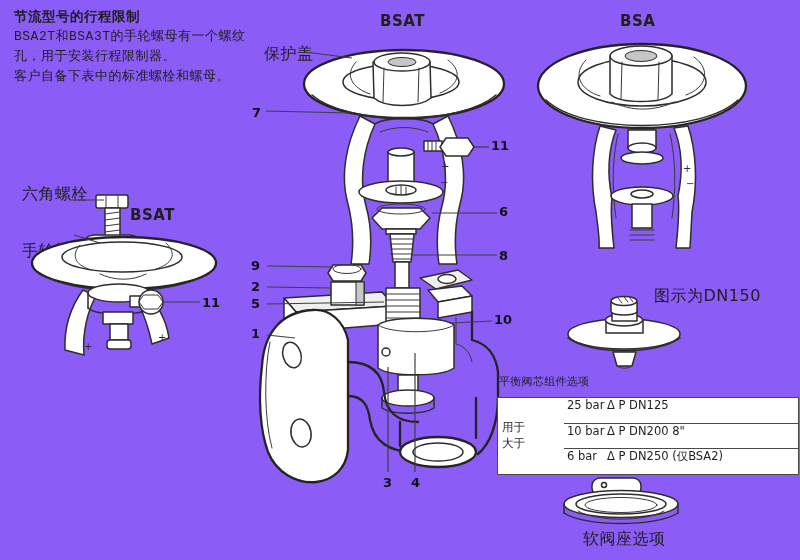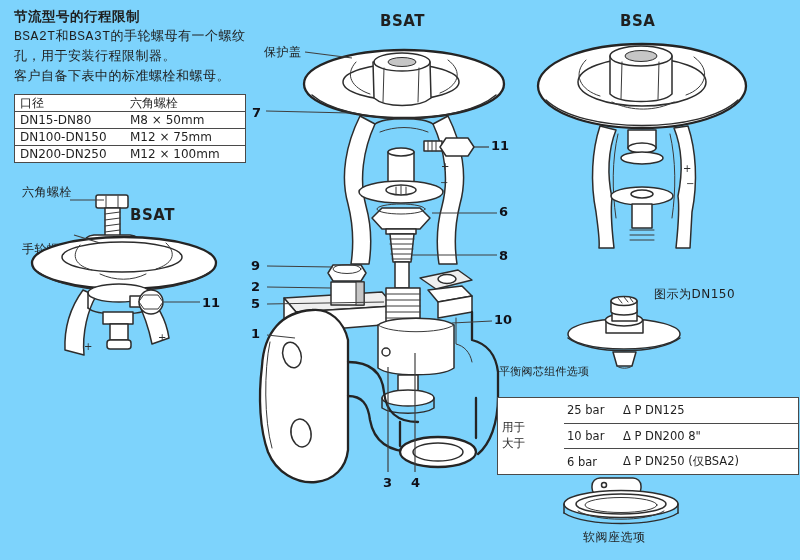--- a/index.html
+++ b/index.html
@@ -1,42 +1,42 @@
 <!DOCTYPE html>
 <html><head>
 <meta charset="utf-8">
 <style>
   html,body { margin:0; padding:0; background:#ffffff; }
   .page {
-    position:relative; width:800px; height:560px; background:#7dd3fc; overflow:hidden;
+    position:relative; width:800px; height:560px; background:#8b5cf6; overflow:hidden;
     font-family:"DejaVu Sans","Liberation Sans",sans-serif; color:#1f1f1f;
   }
   .abs { position:absolute; }
   .doc-title { font-size:13.5px; font-weight:bold; letter-spacing:0.5px; }
   .cn13 { font-size:13px; letter-spacing:0.5px;font-family:Liberation Mono, monospace; }
-  .cn12 { font-size:12px; letter-spacing:0.5px; }
+  .cn12 { font-size:16px; letter-spacing:0.5px; }
   .cn11 { font-size:11px; letter-spacing:0.3px; }
   .model { font-size:15px; font-weight:bold; letter-spacing:0.5px; }
   .co { font-size:13px; font-weight:bold; color:#101018; }
 
   
   .bolt-table { left:14px; top:94px; width:230px; border:1px solid #4a4a4a; background:#fff; }
   .bolt-row { display:flex; height:16px; align-items:center; font-size:12px; }
   .bolt-row + .bolt-row { border-top:1px solid #4a4a4a; }
   .bolt-c1 { width:110px; padding-left:5px; }
   .bolt-c2 { flex:1; }
 
   
   .bal-table { left:497px; top:397px; width:300px; height:76px; border:1px solid #4a4a4a; display:flex; background:#fff; }
   .bal-side { width:62px; padding:21px 0 0 4px; font-size:11.5px; line-height:16px; }
   .bal-rows { flex:1; display:flex; flex-direction:column; }
-  .bal-row { flex:1; display:flex; align-items:center; font-size:11.5px; }
+  .bal-row { flex:1; display:flex; font-size:11.5px; }
   .bal-row:not(:last-child) { border-bottom:1px solid #4a4a4a; }
   .bal-press { width:40px; padding-left:3px; white-space:nowrap; }
-  .bal-spec { white-space:nowrap;margin-left:16px; }
+  .bal-spec { white-space:nowrap; }
 
   svg { position:absolute; overflow:visible; }
   .ln  { fill:none; stroke:#2d2d2d; stroke-width:1.5; stroke-linecap:round; stroke-linejoin:round; }
   .lnf { fill:#ffffff; stroke:#2d2d2d; stroke-width:1.5; stroke-linejoin:round; }
   .lt  { fill:none; stroke:#3a3a3a; stroke-width:1; stroke-linecap:round; }
   .hv  { fill:none; stroke:#242424; stroke-width:2.3; stroke-linecap:round; stroke-linejoin:round; }
   .hvf { fill:#ffffff; stroke:#242424; stroke-width:2.3; stroke-linejoin:round; }
   .shade { fill:#c6c6c6; stroke:#2d2d2d; stroke-width:1; }
   .top   { fill:#efefef; stroke:#2d2d2d; stroke-width:1.4; stroke-linejoin:round; }
   .leader { fill:none; stroke:#3f3f3f; stroke-width:1.2; }
@@ -45,38 +45,20 @@
 </head>
 <body>
 
 <div class="page">
 
   <div class="abs doc-title" style="left:14px; top:8px;">节流型号的行程限制</div>
   <div class="abs cn13" style="left:14px; top:27px;">BSA2T和BSA3T的手轮螺母有一个螺纹</div>
   <div class="abs cn13" style="left:14px; top:47px;">孔，用于安装行程限制器。</div>
   <div class="abs cn13" style="left:14px; top:67px;">客户自备下表中的标准螺栓和螺母。</div>
 
-  <div class="abs bolt-table">
-    <div class="bolt-row">
-      <span class="bolt-c1">口径</span>
-      <span class="bolt-c2">六角螺栓</span>
-    </div>
-    <div class="bolt-row">
-      <span class="bolt-c1">DN15-DN80</span>
-      <span class="bolt-c2">M8 × 50mm</span>
-    </div>
-    <div class="bolt-row">
-      <span class="bolt-c1">DN100-DN150</span>
-      <span class="bolt-c2">M12 × 75mm</span>
-    </div>
-    <div class="bolt-row">
-      <span class="bolt-c1">DN200-DN250</span>
-      <span class="bolt-c2">M12 × 100mm</span>
-    </div>
-  </div>
 
   <div class="abs cn12" style="left:22px; top:184px;">六角螺栓</div>
   <div class="abs cn12" style="left:22px; top:217px;margin-top:24px;">手轮螺母</div>
   <div class="abs model" style="left:130px; top:206px;">BSAT</div>
   <div class="abs co" style="left:202px; top:295px;">11</div>
 
   <svg style="left:8px; top:183px; width:232px; height:177px;" viewBox="8 183 232 177">
     <g>
       <rect class="lnf" x="96" y="195" width="32" height="13" rx="2"></rect>
       <line class="lt" x1="106" y1="196" x2="106" y2="207"></line>
@@ -306,21 +288,21 @@
       <ellipse class="lnf" cx="624" cy="320" rx="18.5" ry="6"></ellipse>
       <rect class="lnf" x="612" y="310" width="25" height="11"></rect>
       <path class="lnf" d="M611,301 L611,312 C615,316 633,316 637,312 L637,301 Z"></path>
       <ellipse class="lnf" cx="624" cy="301" rx="13" ry="4.5"></ellipse>
       <line class="lt" x1="618" y1="298" x2="622" y2="303"></line>
       <line class="lt" x1="624" y1="297" x2="628" y2="302"></line>
       <line class="lt" x1="630" y1="298" x2="633" y2="302"></line>
     </g>
   </svg>
 
-  <div class="abs cn11" style="left:499px; top:364px;">平衡阀芯组件选项</div>
+  <div class="abs cn11" style="left:499px; top:374px;">平衡阀芯组件选项</div>
   <div class="abs bal-table">
     <div class="bal-side">
       <div>用于</div>
       <div>大于</div>
     </div>
     <div class="bal-rows">
       <div class="bal-row">
         <span class="bal-press">25 bar</span>
         <span class="bal-spec">Δ P DN125</span>
       </div>

